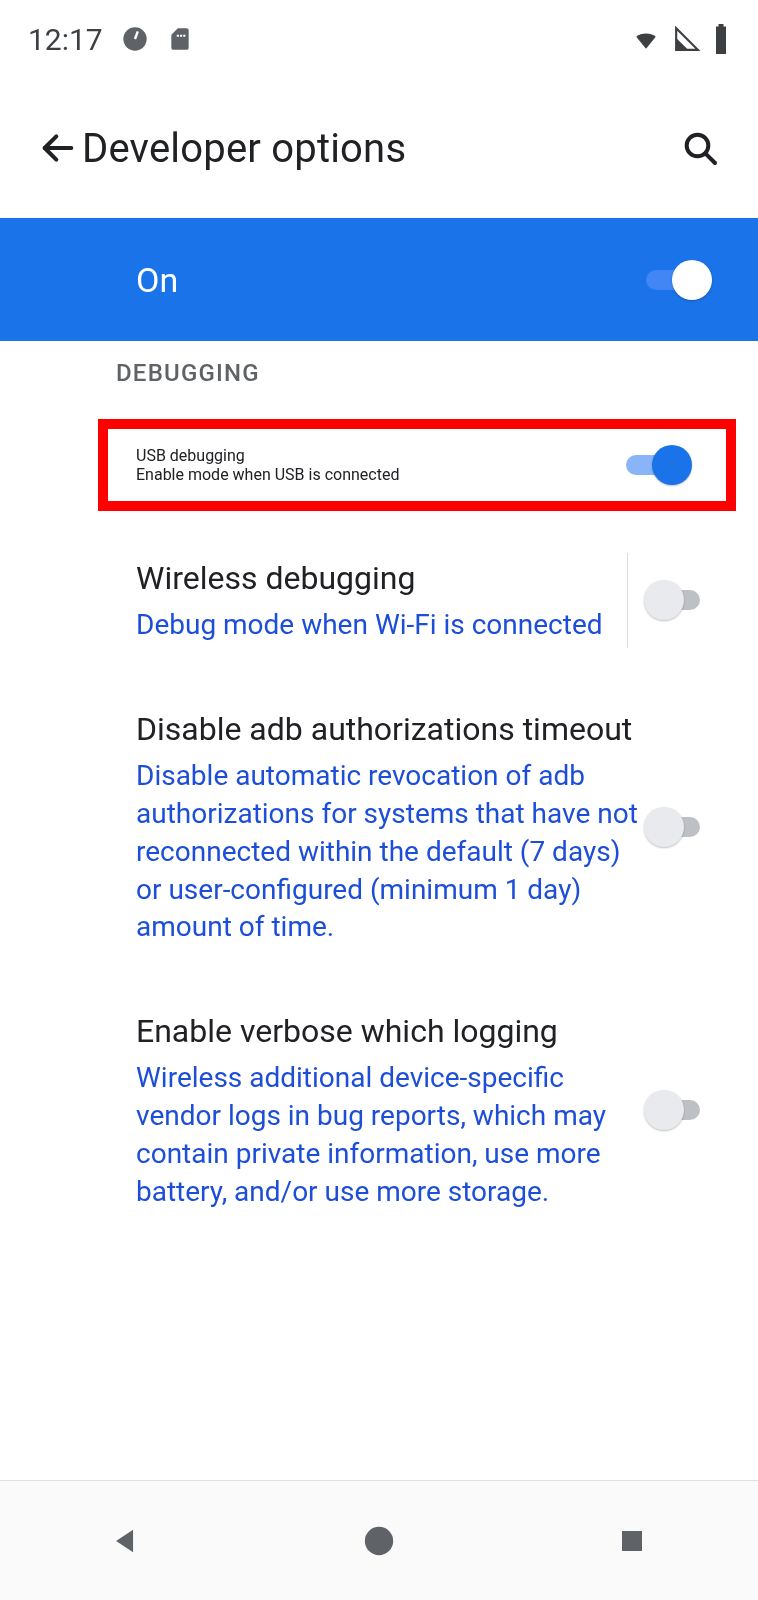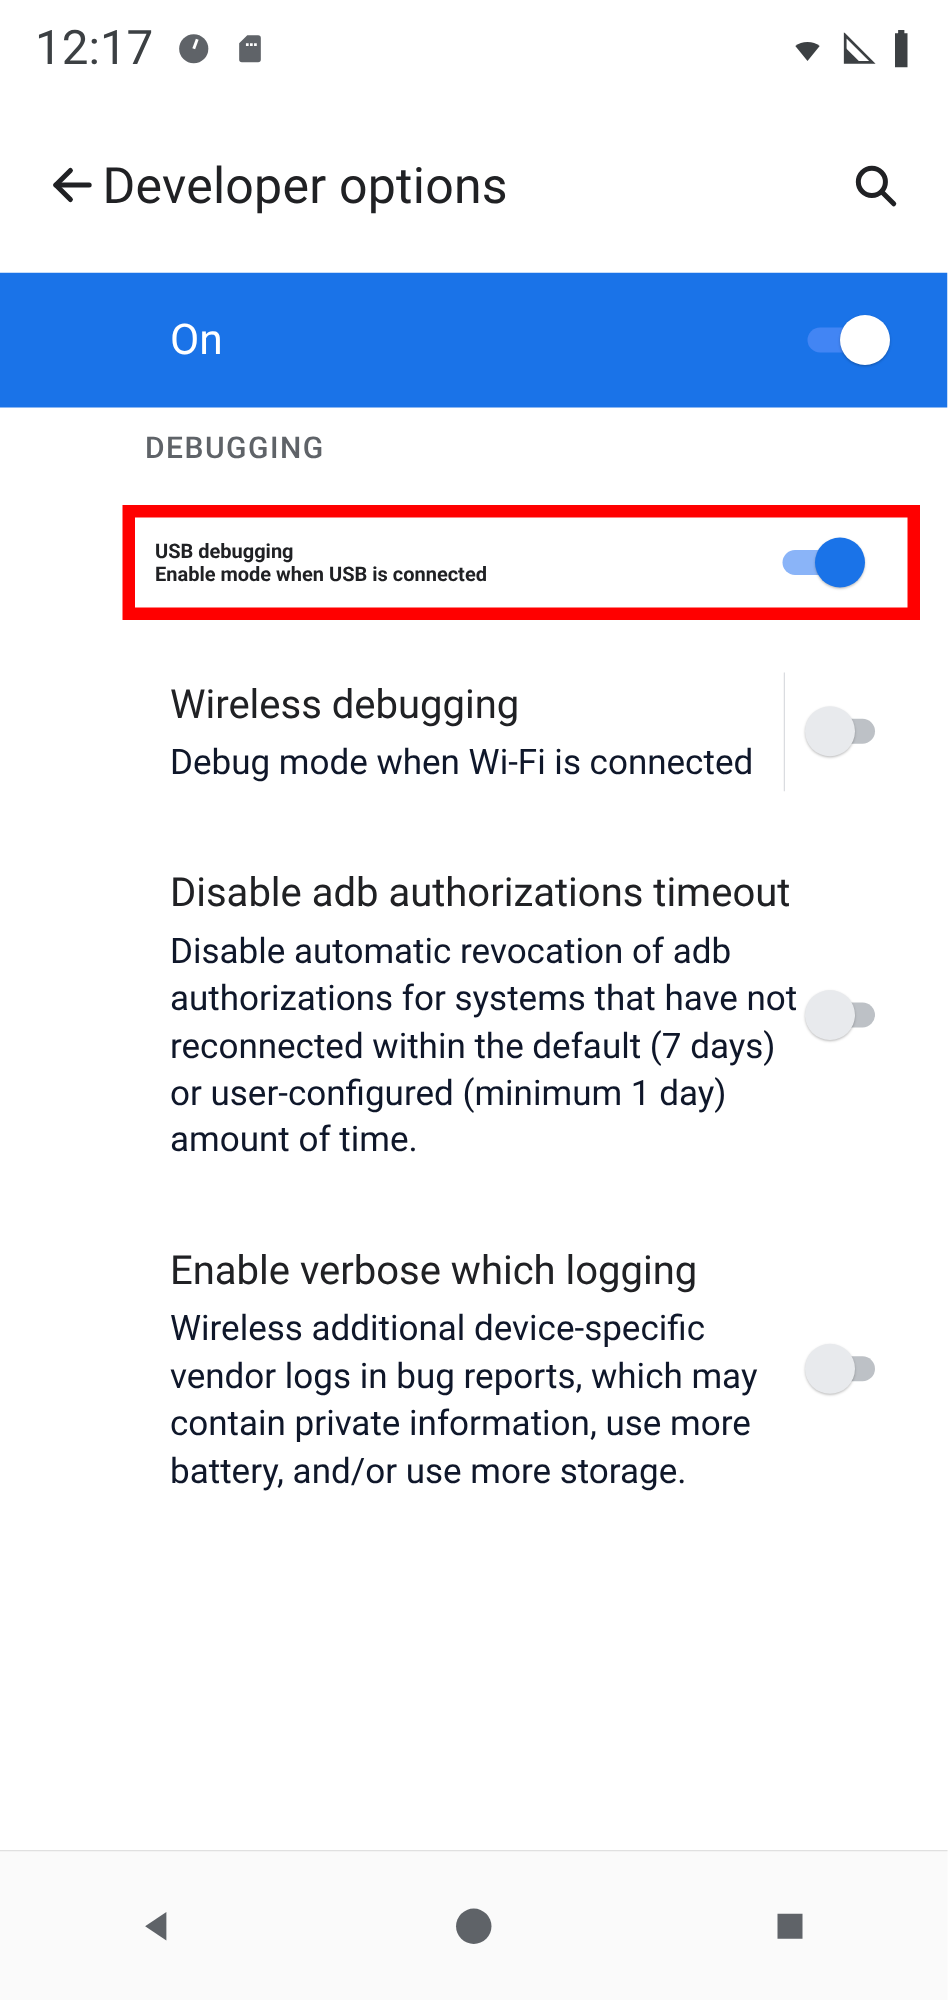--- a/index.html
+++ b/index.html
@@ -1,39 +1,39 @@
 <!DOCTYPE html>
 <html><head>
 <meta charset="utf-8">
 <style>
   * { box-sizing: border-box; margin: 0; padding: 0; }
   html, body { width: 758px; height: 1600px; font-family: Roboto, -apple-system, "Segoe UI", Arial, sans-serif; background:#fff; color:#202124; }
   
-  .status-bar { height: 78px; display:flex; align-items:center; justify-content:space-between; padding: 0 28px; font-size: 38px; color:#3c4043; }
+  .status-bar { height: 78px; display:flex; align-items:center; justify-content:space-between; padding: 0 28px; font-size: 30px; color:#3c4043; }
   .status-left { display:flex; align-items:center; gap:18px; }
   .status-right { display:flex; align-items:center; gap:10px; }
   .status-icon { display:inline-flex; }
   
   .app-bar { height: 140px; display:flex; align-items:center; padding: 0 34px; }
   .back-btn { width:48px; height:48px; display:flex; align-items:center; justify-content:center; }
   .title { font-size: 40px; font-weight: 400; color:#202124; flex:1; letter-spacing:0.2px; }
   .search-btn { width:48px; height:48px; display:flex; align-items:center; justify-content:center; }
   
-  .master-toggle { background:#1a73e8; height:108px; display:flex; align-items:center; padding-left:136px; padding-right:48px; color:#fff; }
+  .master-toggle { background:#1a73e8; height:123px; display:flex; align-items:center; padding-left:136px; padding-right:48px; color:#fff; }
   .master-toggle .label { font-size:34px; font-weight:400; flex:1; }
   
   .section-header { font-size:24px; font-weight:500; letter-spacing:1.2px; color:#5f6368; padding: 18px 0 18px 116px; }
   
   .setting { display:flex; align-items:center; padding: 32px 48px 32px 136px; }
   .setting .text { flex:1; }
   .setting .t-title { font-size:32px; color:#202124; line-height:1.35; }
-  .setting .t-sub { font-size:28px; color:#0f172a; line-height:1.35; margin-top:6px; }
+  .setting .t-sub { font-size:28px; color:#1d4ed8; line-height:1.35; margin-top:6px; }
   .setting .divider { width:1px; background:#dadce0; align-self:stretch; margin: -4px 18px -4px 0; }
   
-  .highlight { border:10px solid #ff0000; margin: 14px 22px 14px 98px; padding: 16px 36px 16px 16px; display:flex; align-items:center; gap:24px;font-weight:bold; }
+  .highlight { border:10px solid #ff0000; margin: 14px 22px 14px 98px; padding: 16px 36px 16px 28px; display:flex; align-items:center; gap:24px; }
   .highlight .text { flex:1; }
   
   .switch { position:relative; width:64px; height:40px; flex-shrink:0; }
   .switch .track { position:absolute; top:10px; left:0; width:54px; height:20px; border-radius:10px; background:#bdc1c6; }
   .switch .thumb { position:absolute; top:0; left:-2px; width:40px; height:40px; border-radius:50%; background:#e8eaed; box-shadow:0 1px 2px rgba(0,0,0,0.25); }
   .switch.on .track { background:#8ab4f8; }
   .switch.on .thumb { left:26px; background:#1a73e8; }
   .switch.on.white .thumb { background:#fff; }
   .switch.on.white .track { background:#4285f4; }
   

